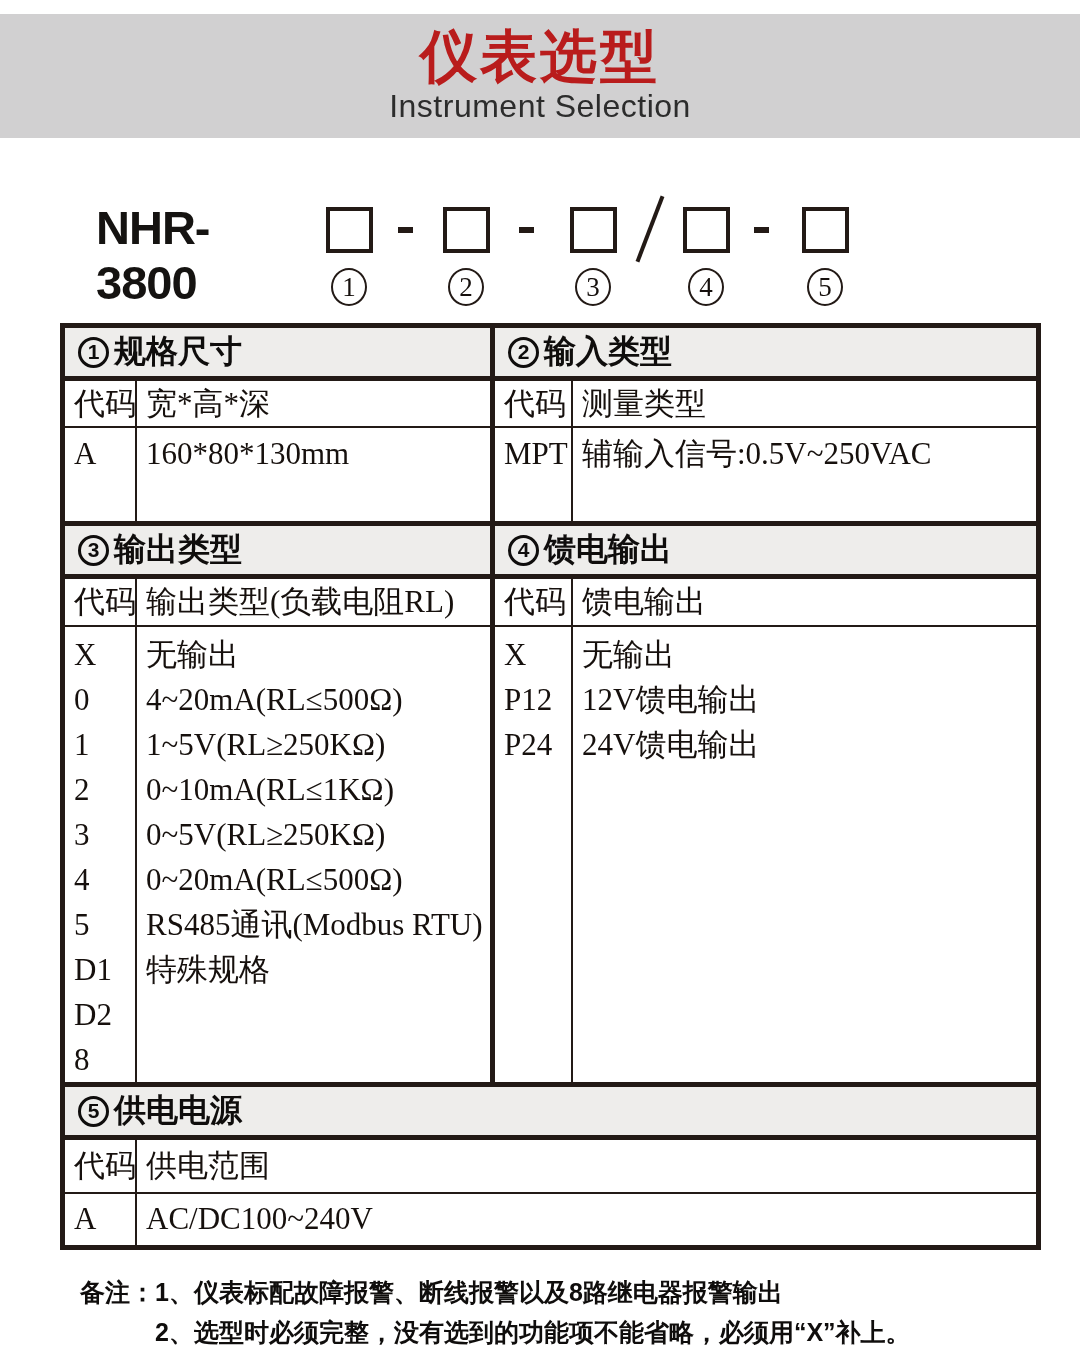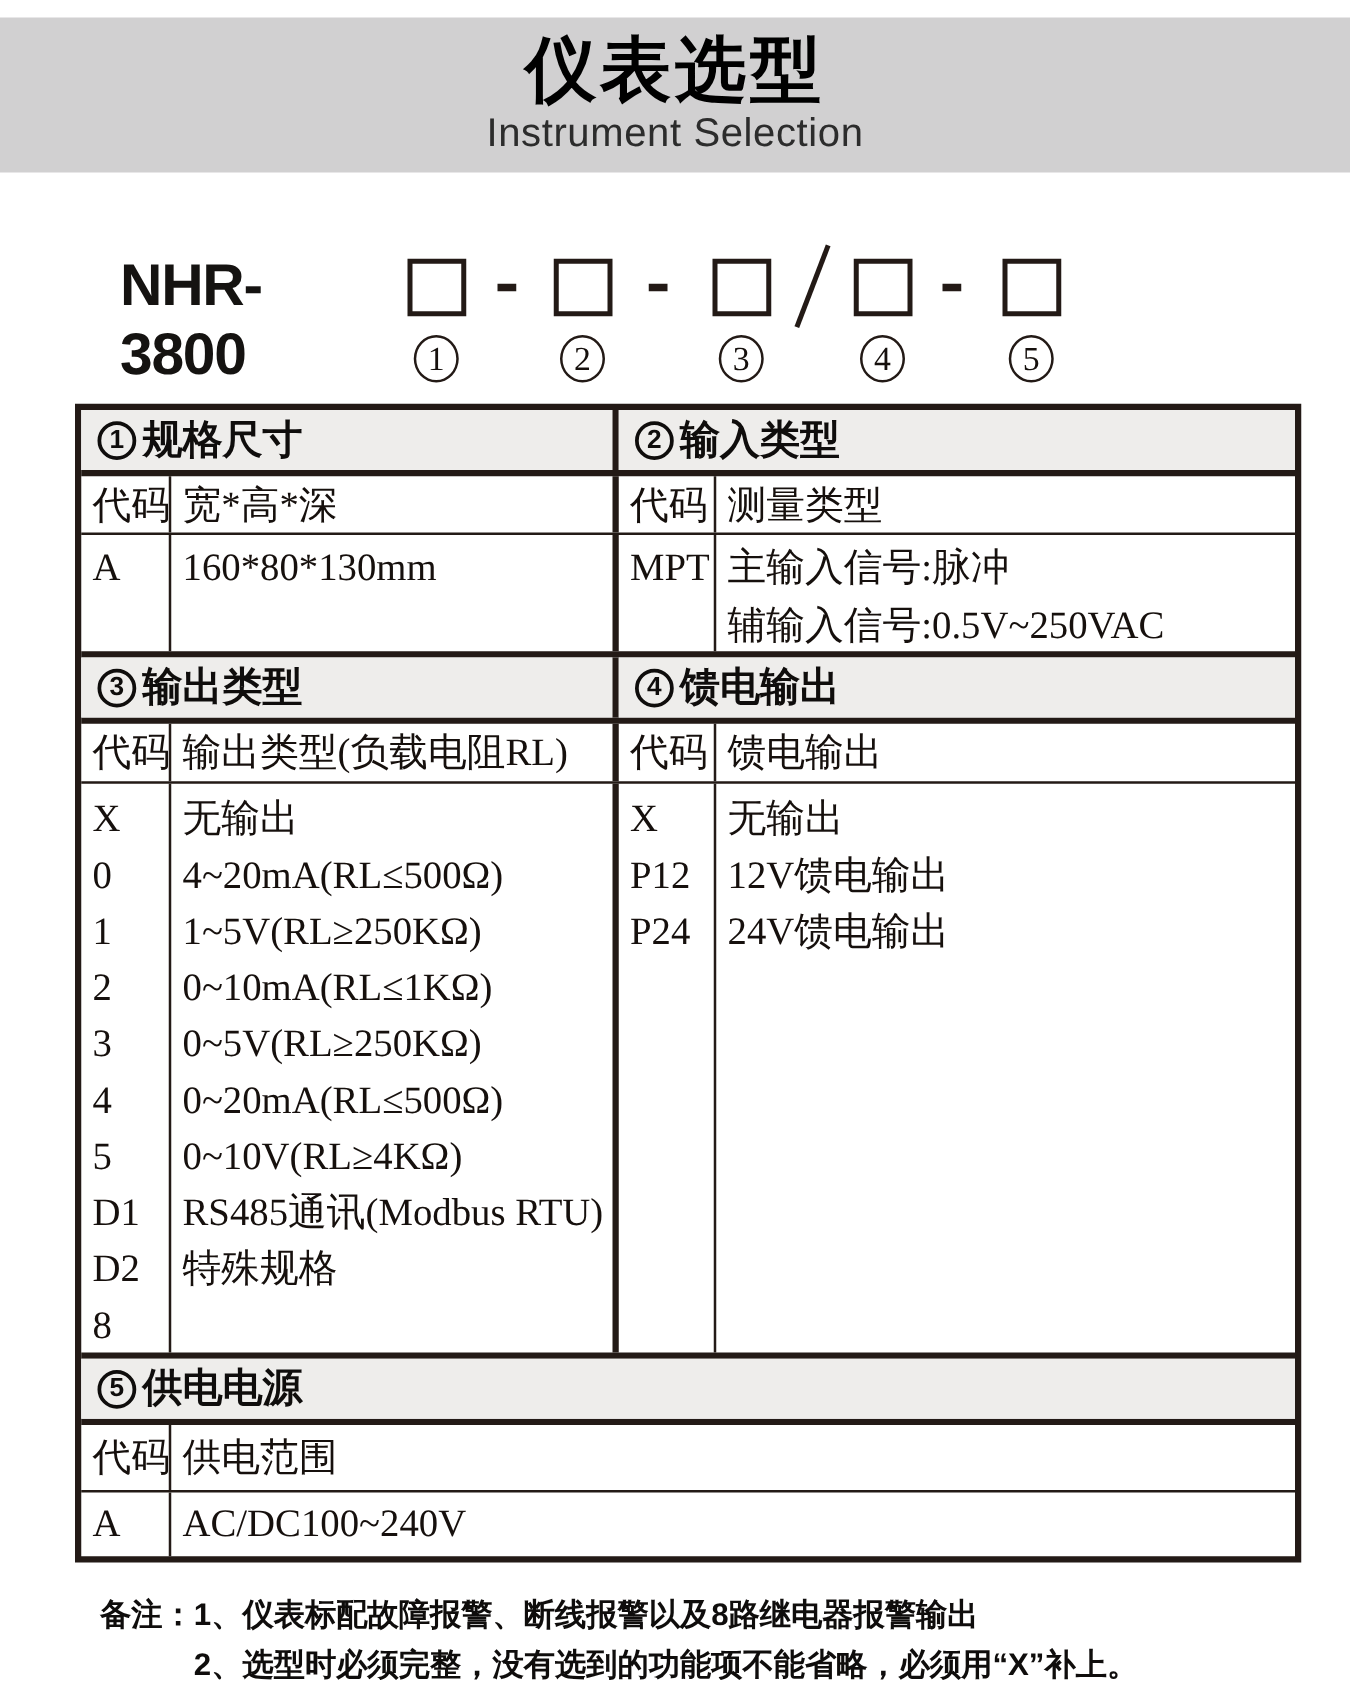--- a/index.html
+++ b/index.html
@@ -9,21 +9,21 @@
     --grayhead:#eeedeb;
   }
   *{box-sizing:border-box;margin:0;padding:0;}
   html,body{background:#ffffff;}
   body{width:1080px;height:1352px;position:relative;font-family:"Liberation Sans",sans-serif;color:var(--txt);}
   .page{position:absolute;inset:0;width:1080px;height:1352px;background:#fff;overflow:hidden;}
 
   
   .banner{position:absolute;left:0;top:14px;width:1080px;height:124px;background:var(--graybar);
           display:flex;flex-direction:column;align-items:center;justify-content:center;}
-  .banner .title{font-size:57px;font-weight:800;letter-spacing:3px;color:#000000;line-height:1.05;}
+  .banner .title{font-size:57px;font-weight:800;letter-spacing:3px;color:#b91c1c;line-height:1.05;}
   .banner .subtitle{font-size:32px;font-weight:400;color:#2c2c2c;margin-top:2px;letter-spacing:0.5px;}
 
   
   .model{position:absolute;left:0;top:0;}
   .model-prefix{position:absolute;left:96px;top:200px;font-size:47px;font-weight:600;letter-spacing:-1px;color:#151311;}
   .mbox{position:absolute;top:207px;width:47px;height:46px;border:4px solid var(--bd);background:#fff;}
   .mdash{position:absolute;top:227px;width:15px;height:6px;background:var(--bd);}
   .mslash{position:absolute;left:648px;top:194px;width:4px;height:70px;background:var(--bd);transform:rotate(21deg);}
   .mcircle{position:absolute;top:268px;width:36px;height:38px;border:2px solid var(--bd);border-radius:50%;
            display:flex;align-items:center;justify-content:center;
@@ -155,21 +155,20 @@
             <span class="cellline">160*80*130mm</span>
           </div>
       </div>
       <div class="mid"></div>
       <div class="half-r">
         <div class="codecol-r">
             <span class="cellline">MPT</span>
           </div>
         <div class="vl"></div>
         <div class="desccol">
-          <span class="cellline">主输入信号:脉冲</span>
           <span class="cellline">辅输入信号:0.5V~250VAC</span>
         </div>
       </div>
     </div>
     <div class="hline thick"></div>
 
     <div class="band head">
       <div class="half-l">
         <div class="htxt">
           <span class="hcircle">3</span>
@@ -224,21 +223,20 @@
           <span class="cellline">8</span>
         </div>
         <div class="vl"></div>
         <div class="desccol">
           <span class="cellline">无输出</span>
           <span class="cellline">4~20mA(RL≤500Ω)</span>
           <span class="cellline">1~5V(RL≥250KΩ)</span>
           <span class="cellline">0~10mA(RL≤1KΩ)</span>
           <span class="cellline">0~5V(RL≥250KΩ)</span>
           <span class="cellline">0~20mA(RL≤500Ω)</span>
-          <span class="cellline">0~10V(RL≥4KΩ)</span>
           <span class="cellline">RS485通讯(Modbus RTU)</span>
           <span class="cellline">特殊规格</span>
         </div>
       </div>
       <div class="mid"></div>
       <div class="half-r">
         <div class="codecol-r">
           <span class="cellline">X</span>
           <span class="cellline">P12</span>
           <span class="cellline">P24</span>

